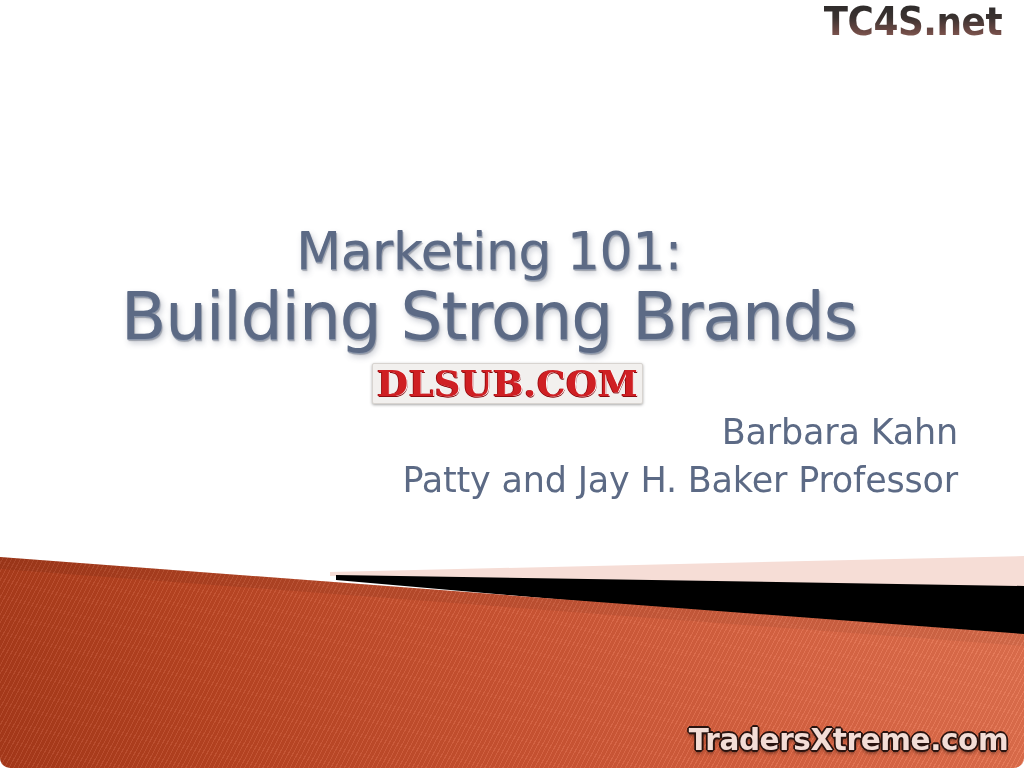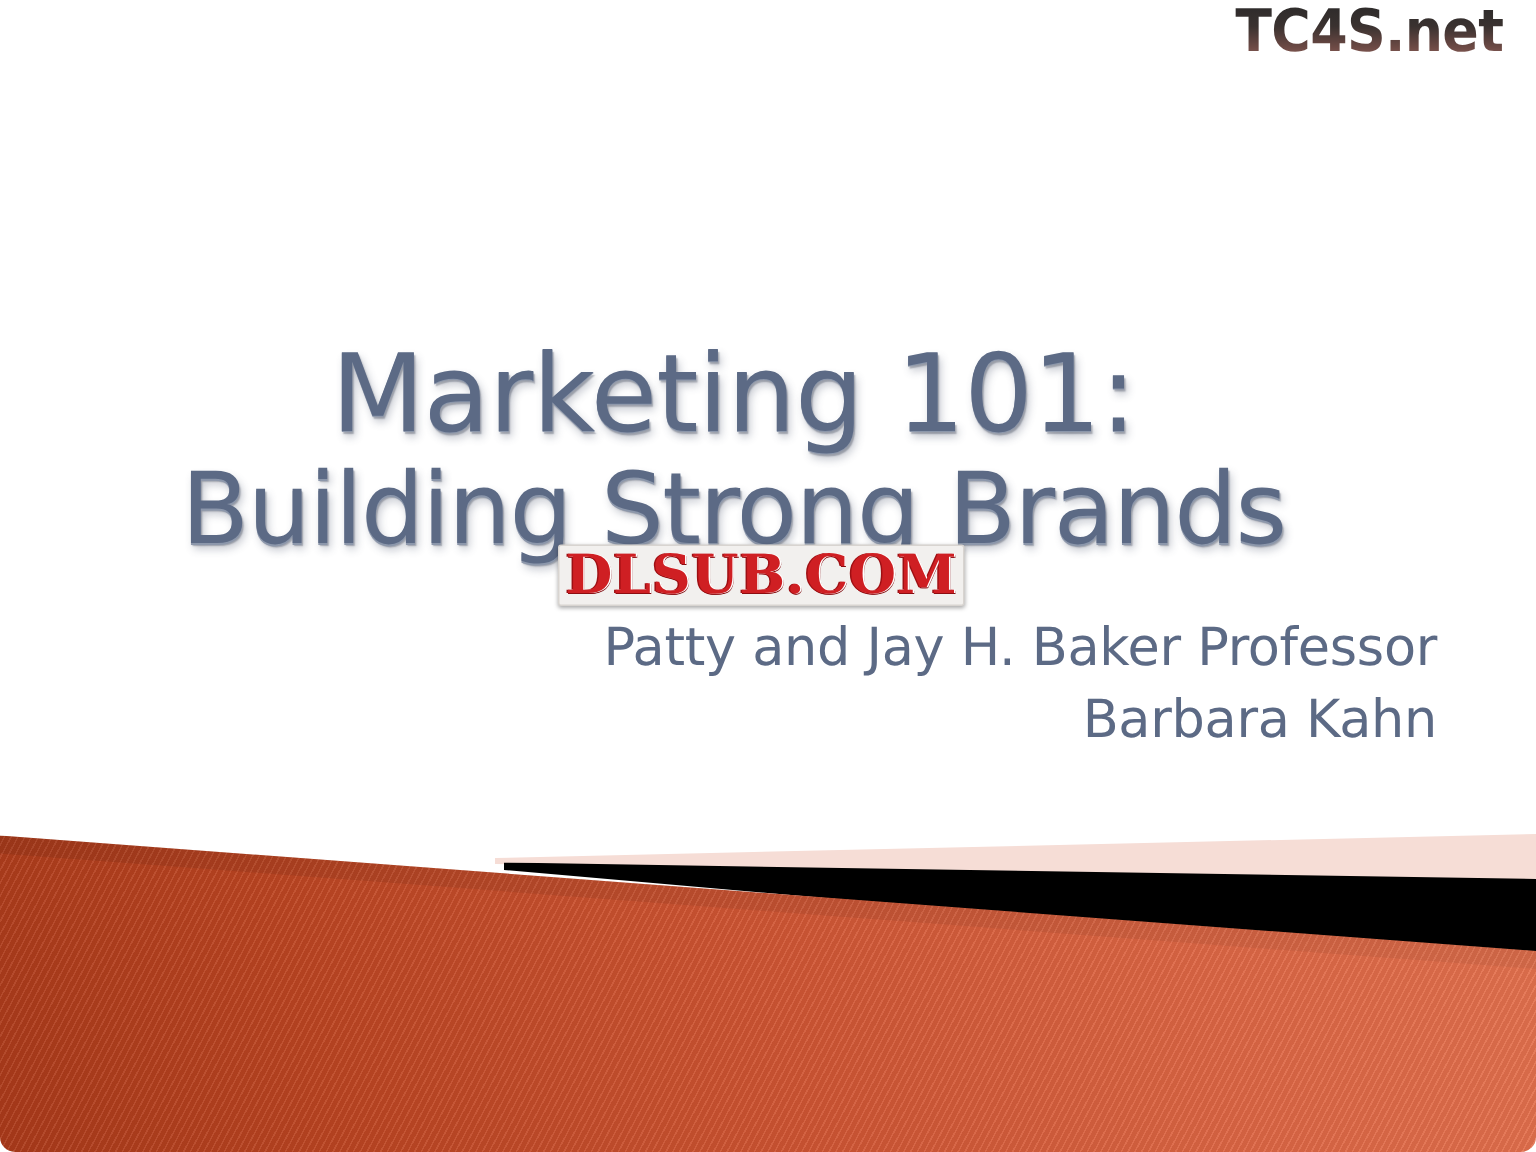--- a/index.html
+++ b/index.html
@@ -80,21 +80,21 @@
     left: 0;
     top: 222px;
     width: 1024px;
     text-align: center;
     padding-right: 46px;
     box-sizing: border-box;
   }
   .title-line {
     display: block;
     font-family: "DejaVu Sans", sans-serif;
-    font-size: 72px;
+    font-size: 52px;
     line-height: 1.12;
     font-weight: 400;
     letter-spacing: -0.5px;
     color: #5c6a85;
     text-shadow:
       0 1px 0 #8c97ab,
       1px 2px 1px rgba(40,50,70,0.35),
       2px 4px 6px rgba(60,70,95,0.30);
   }
   .title-line.line2 {
@@ -219,18 +219,21 @@
   <div class="title-block">
     <span class="title-line line1">Marketing 101:</span>
     <span class="title-line line2">Building Strong Brands</span>
   </div>
 
   <div class="dlsub">
     <span class="dlsub-text">DLSUB.COM</span>
   </div>
 
   <div class="subtitle-block">
+    <span class="subtitle-line">Barbara Kahn</span>
     <span class="subtitle-line">Patty and Jay H. Baker Professor</span>
-    <span class="subtitle-line">Barbara Kahn</span>
-  </div>
-
+  </div>
+
+  <div class="txtreme">
+    <span class="txtreme-text">TradersXtreme.com</span>
+  </div>
 
 </div>
 
 </body></html>

